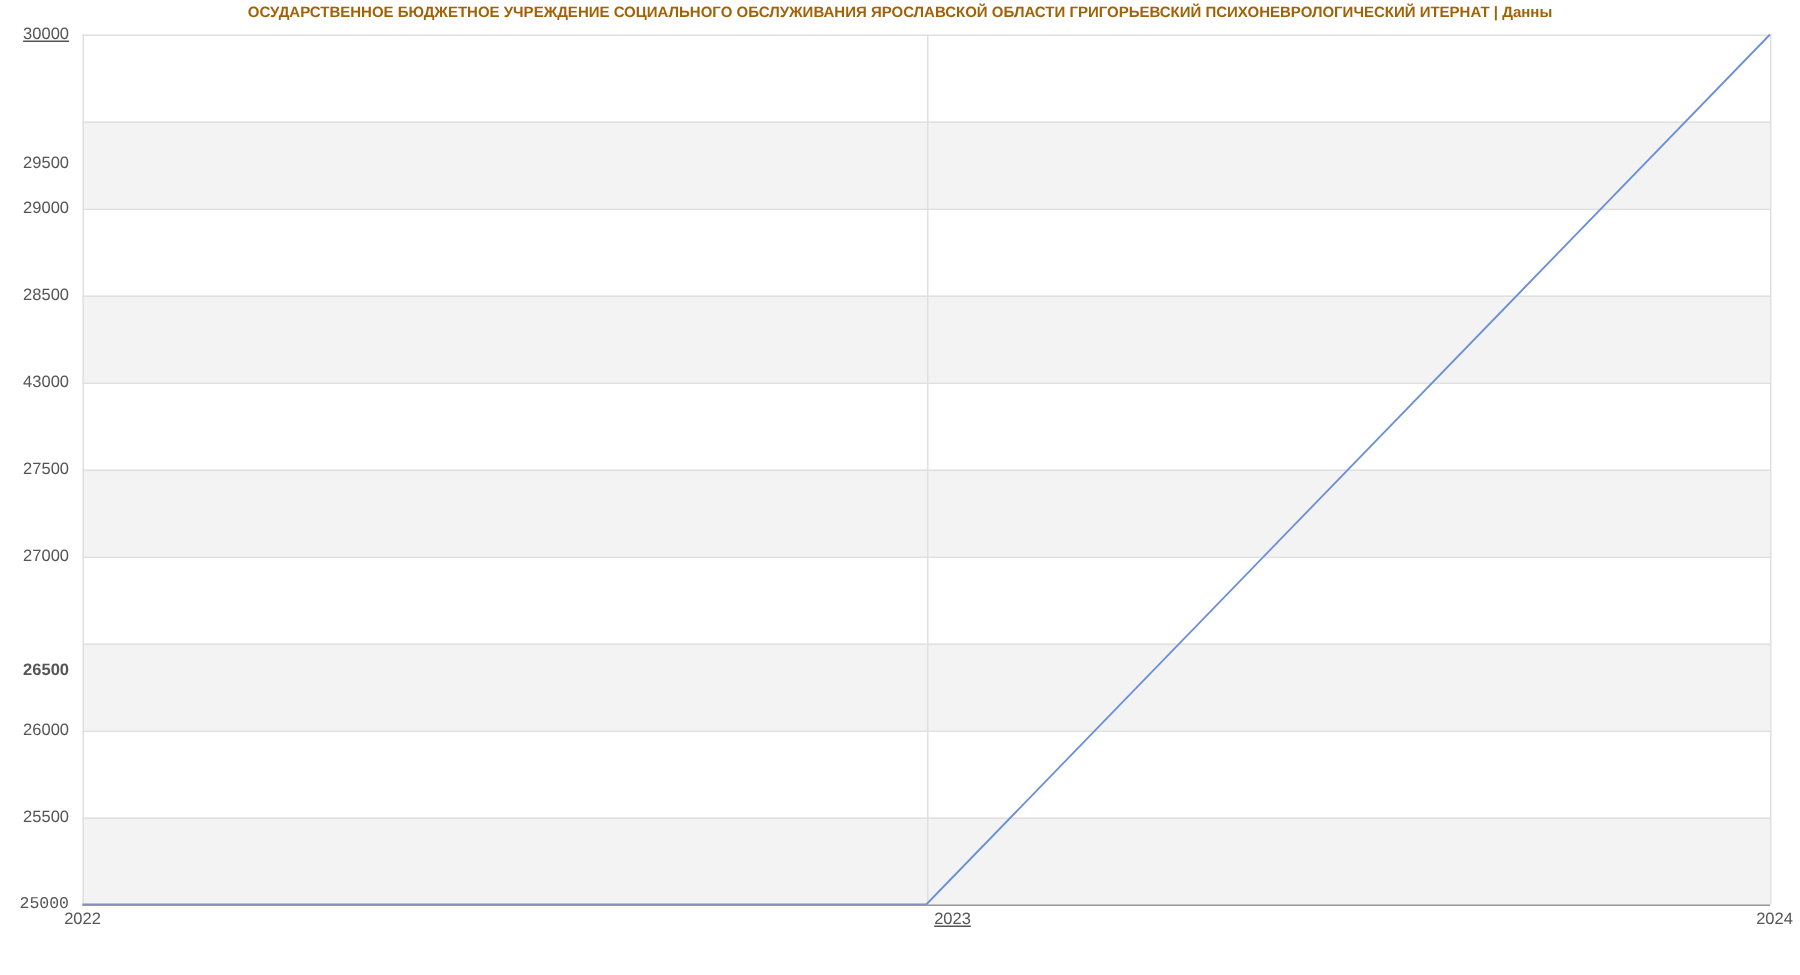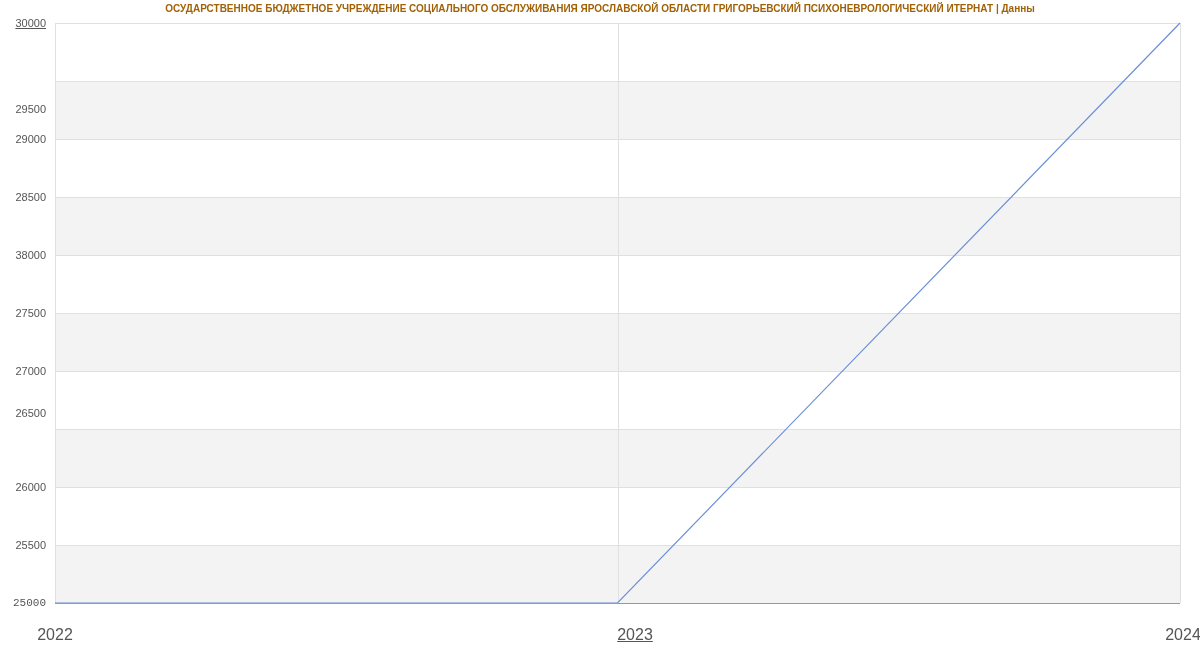--- a/index.html
+++ b/index.html
@@ -76,24 +76,23 @@
     position: absolute;
     left: 55px;
     top: 589px;
     width: 1125px;
     height: 20px;
   }
   .x-tick {
     position: absolute;
     top: 0;
     transform: translateX(-50%);
-    font-size: 16px;
+    font-size: 11px;
     color: #555;
     white-space: nowrap;
-    margin-top: 19px;
   }
   svg.series {
     position: absolute;
     left: 0;
     top: 0;
     width: 100%;
     height: 100%;
     overflow: visible;
   }
   .line {
@@ -105,24 +104,24 @@
 </head>
 <body>
 
 <div class="title">ОСУДАРСТВЕННОЕ БЮДЖЕТНОЕ УЧРЕЖДЕНИЕ СОЦИАЛЬНОГО ОБСЛУЖИВАНИЯ ЯРОСЛАВСКОЙ ОБЛАСТИ ГРИГОРЬЕВСКИЙ ПСИХОНЕВРОЛОГИЧЕСКИЙ ИТЕРНАТ | Данны</div>
 
 <div class="chart-wrap">
   <div class="y-ticks" id="y-ticks">
       <div class="y-tick" style="top: 580px; font-family: Liberation Mono, monospace;">25000</div>
       <div class="y-tick" style="top: 522px; margin-left: 32px;">25500</div>
       <div class="y-tick" style="top: 464px;">26000</div>
-      <div class="y-tick" style="top: 390px;">26500</div>
+      <div class="y-tick" style="top: 424px; font-weight: bold;">26500</div>
       <div class="y-tick" style="top: 348px; text-align: right;">27000</div>
       <div class="y-tick" style="top: 290px; text-align: center;">27500</div>
-      <div class="y-tick" style="top: 232px;">38000</div>
+      <div class="y-tick" style="top: 232px;">43000</div>
       <div class="y-tick" style="top: 174px;">28500</div>
       <div class="y-tick" style="top: 116px;">29000</div>
       <div class="y-tick" style="top: 47px; margin-top: 39px;">29500</div>
       <div class="y-tick" style="top: 0px; text-decoration: underline;">30000</div>
     </div>
   <div class="plot-area" id="plot-area">
     <div class="band" style="top: 522px; height: 58px;"></div>
       <div class="grid-line-y" style="top: 580px;"></div>
       <div class="grid-line-y" style="top: 522px;"></div>
       <div class="band" style="top: 406px; height: 58px;"></div>

